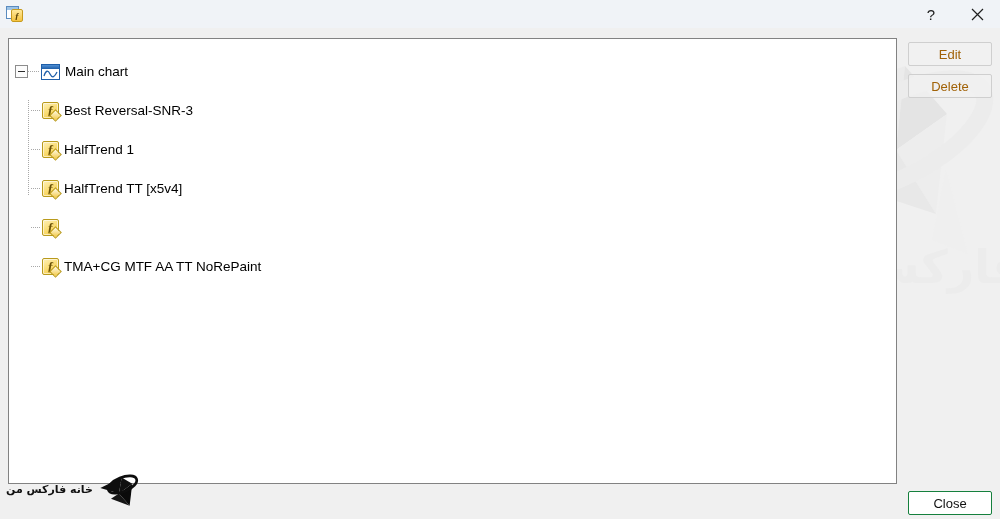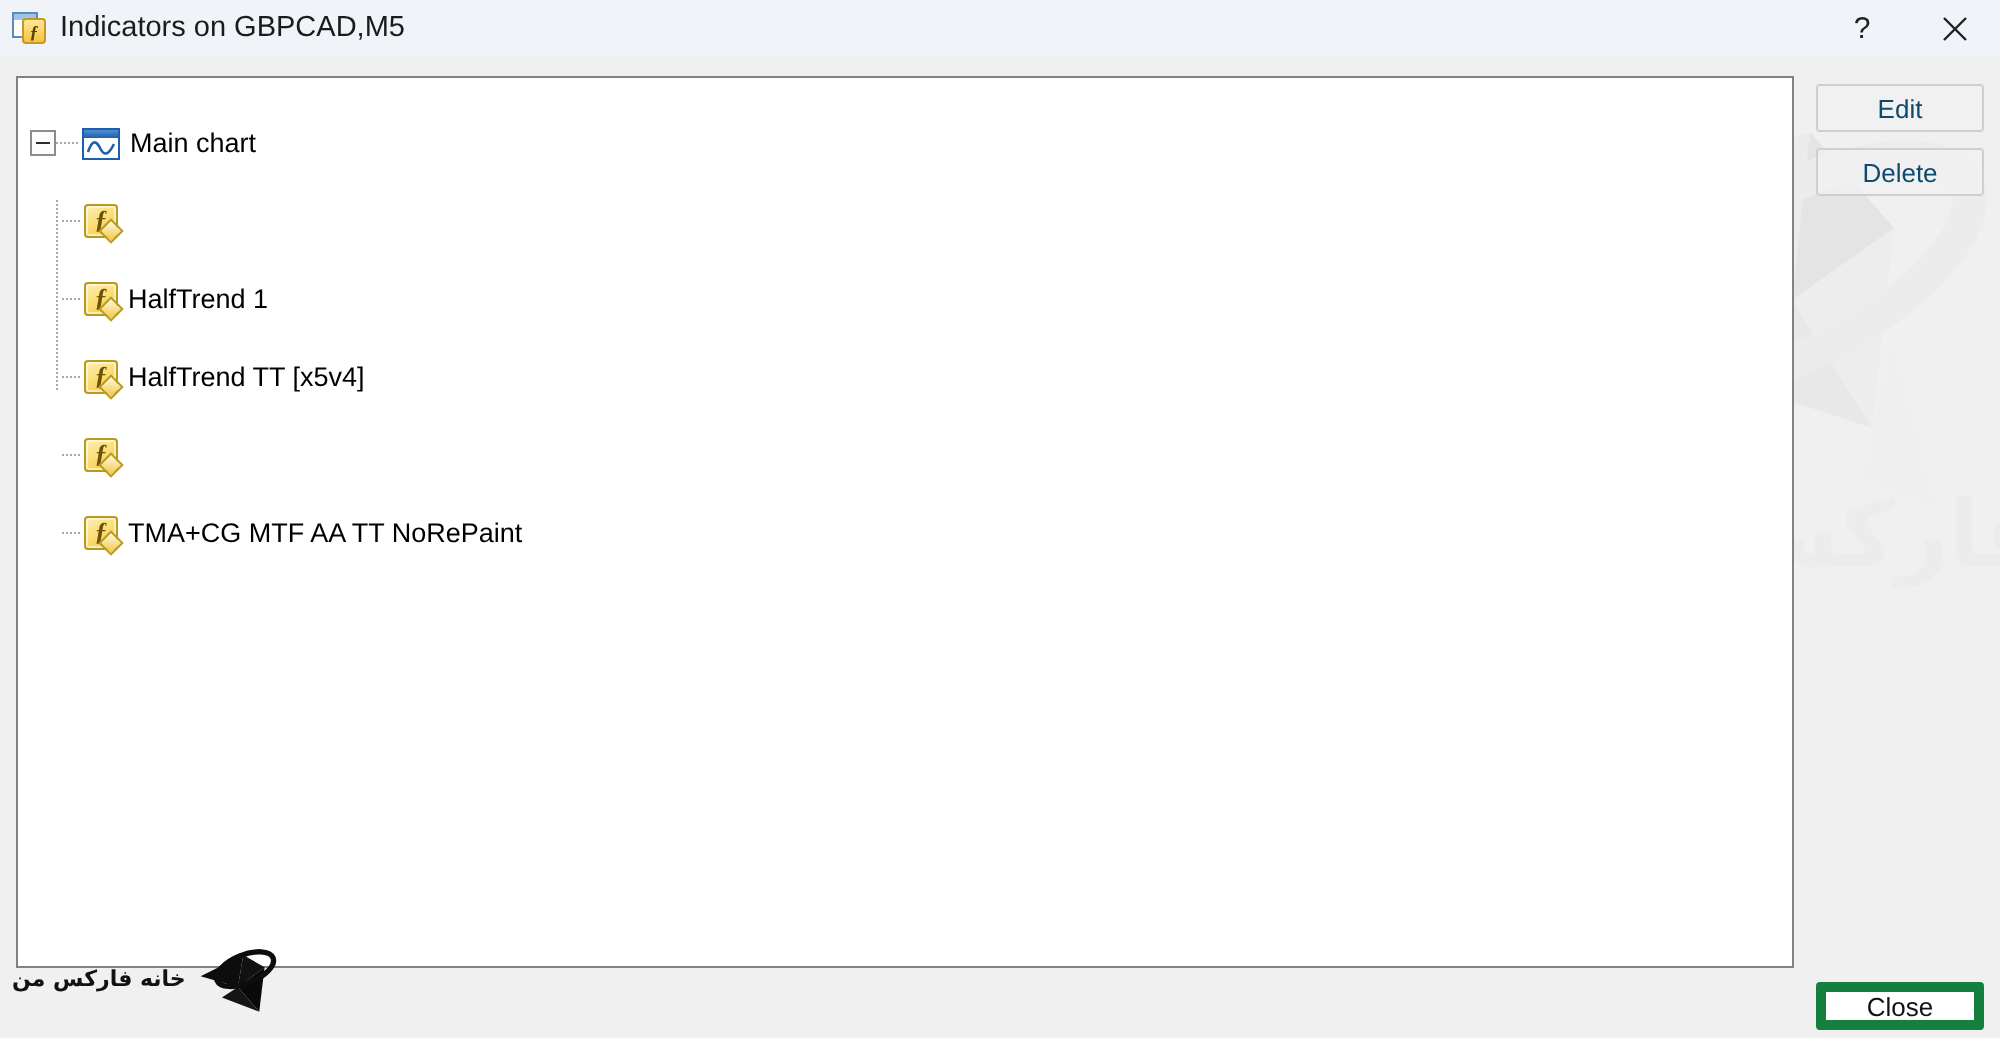--- a/index.html
+++ b/index.html
@@ -207,30 +207,30 @@
     display: flex; flex-direction: column; gap: 8px;
     z-index: 4;
   }
   .btn {
     width: 84px; height: 24px;
     font-size: 13px;
     font-family: "Liberation Sans", sans-serif;
     display: flex; align-items: center; justify-content: center;
     border: 1px solid #cfcfcf;
     background: rgba(240,240,240,0.82);
-    color: #0c4a6e;
+    color: #a16207;
     border-radius: 2px;
     cursor: default;
   }
   .btn-close {
     position: absolute; left: 908px; top: 491px;
     width: 84px; height: 24px;
     font-size: 13px;
     display: flex; align-items: center; justify-content: center;
-    border: 5px solid #15803d;
+    border: 1px solid #15803d;
     background: #ffffff;
     color: #111;
     border-radius: 2px;
     box-shadow: 0 0 0 1px #ffffff inset;
     cursor: pointer;
     z-index: 4;
   }
 
   
   .logo-bl {
@@ -268,21 +268,20 @@
     </svg>
     <div class="wm-text left">خانه فارکس من</div>
     <div class="wm-text right">خانه فارکس من</div>
   </div>
 
   <div class="titlebar">
     <div class="title-icon">
       <div class="win"></div>
       <div class="fx">ƒ</div>
     </div>
-    <div class="title-text">Indicators on GBPCAD,M5</div>
     <div class="title-btns">
       <div class="tbtn help">?</div>
       <div class="tbtn close">
         <svg width="13" height="13" viewBox="0 0 13 13">
           <path d="M1 1 L12 12 M12 1 L1 12" stroke="currentColor" stroke-width="1.2" fill="none"></path>
         </svg>
       </div>
     </div>
   </div>
 
@@ -302,20 +301,21 @@
       </div>
 
       <div class="children">
         <div class="vline" style="height:95px;"></div>
 
         <div class="node child">
           <div class="elbow"></div>
           <div class="fx-icon">
               <span>ƒ</span>
             </div>
+          <div class="node-label">Best Reversal-SNR-3</div>
         </div>
 
         <div class="node child">
           <div class="elbow"></div>
           <div class="fx-icon">
               <span>ƒ</span>
             </div>
           <div class="node-label">HalfTrend 1</div>
         </div>
 

